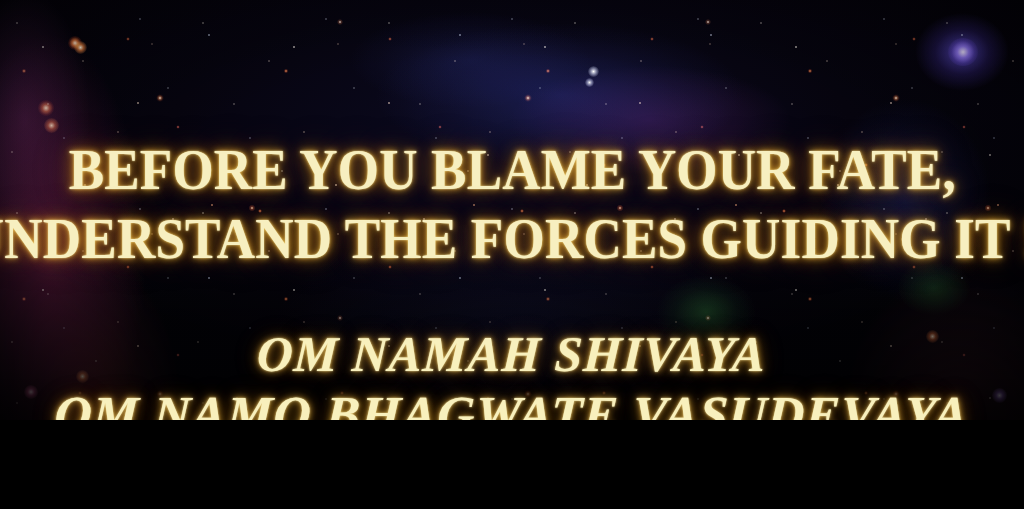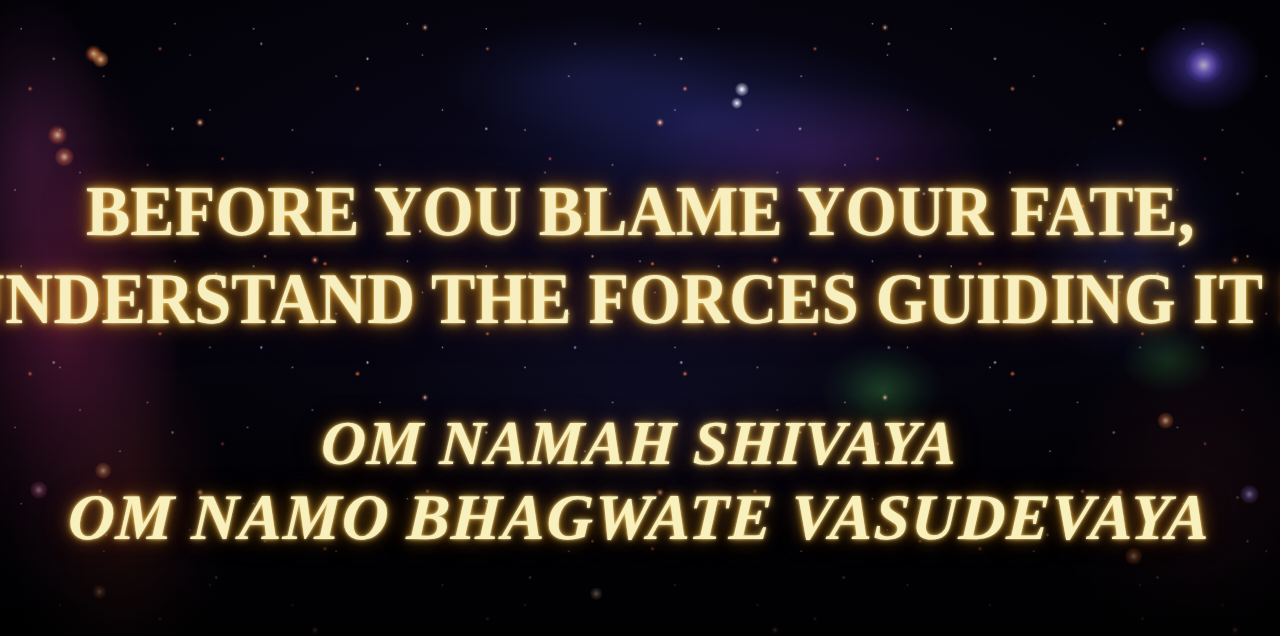--- a/index.html
+++ b/index.html
@@ -4,21 +4,21 @@
 <title>Spiritual Quote Starfield Banner</title>
 <style>
   html, body {
     margin: 0;
     padding: 0;
     background: #000;
   }
   .stage {
     position: relative;
     width: 1024px;
-    height: 509px;
+    height: 420px;
     overflow: hidden;
     background: #ef4444;
     font-family: "Liberation Serif", "DejaVu Serif", serif;
   }
 
   
   .space-base {
     position: absolute;
     inset: 0;
     background:

